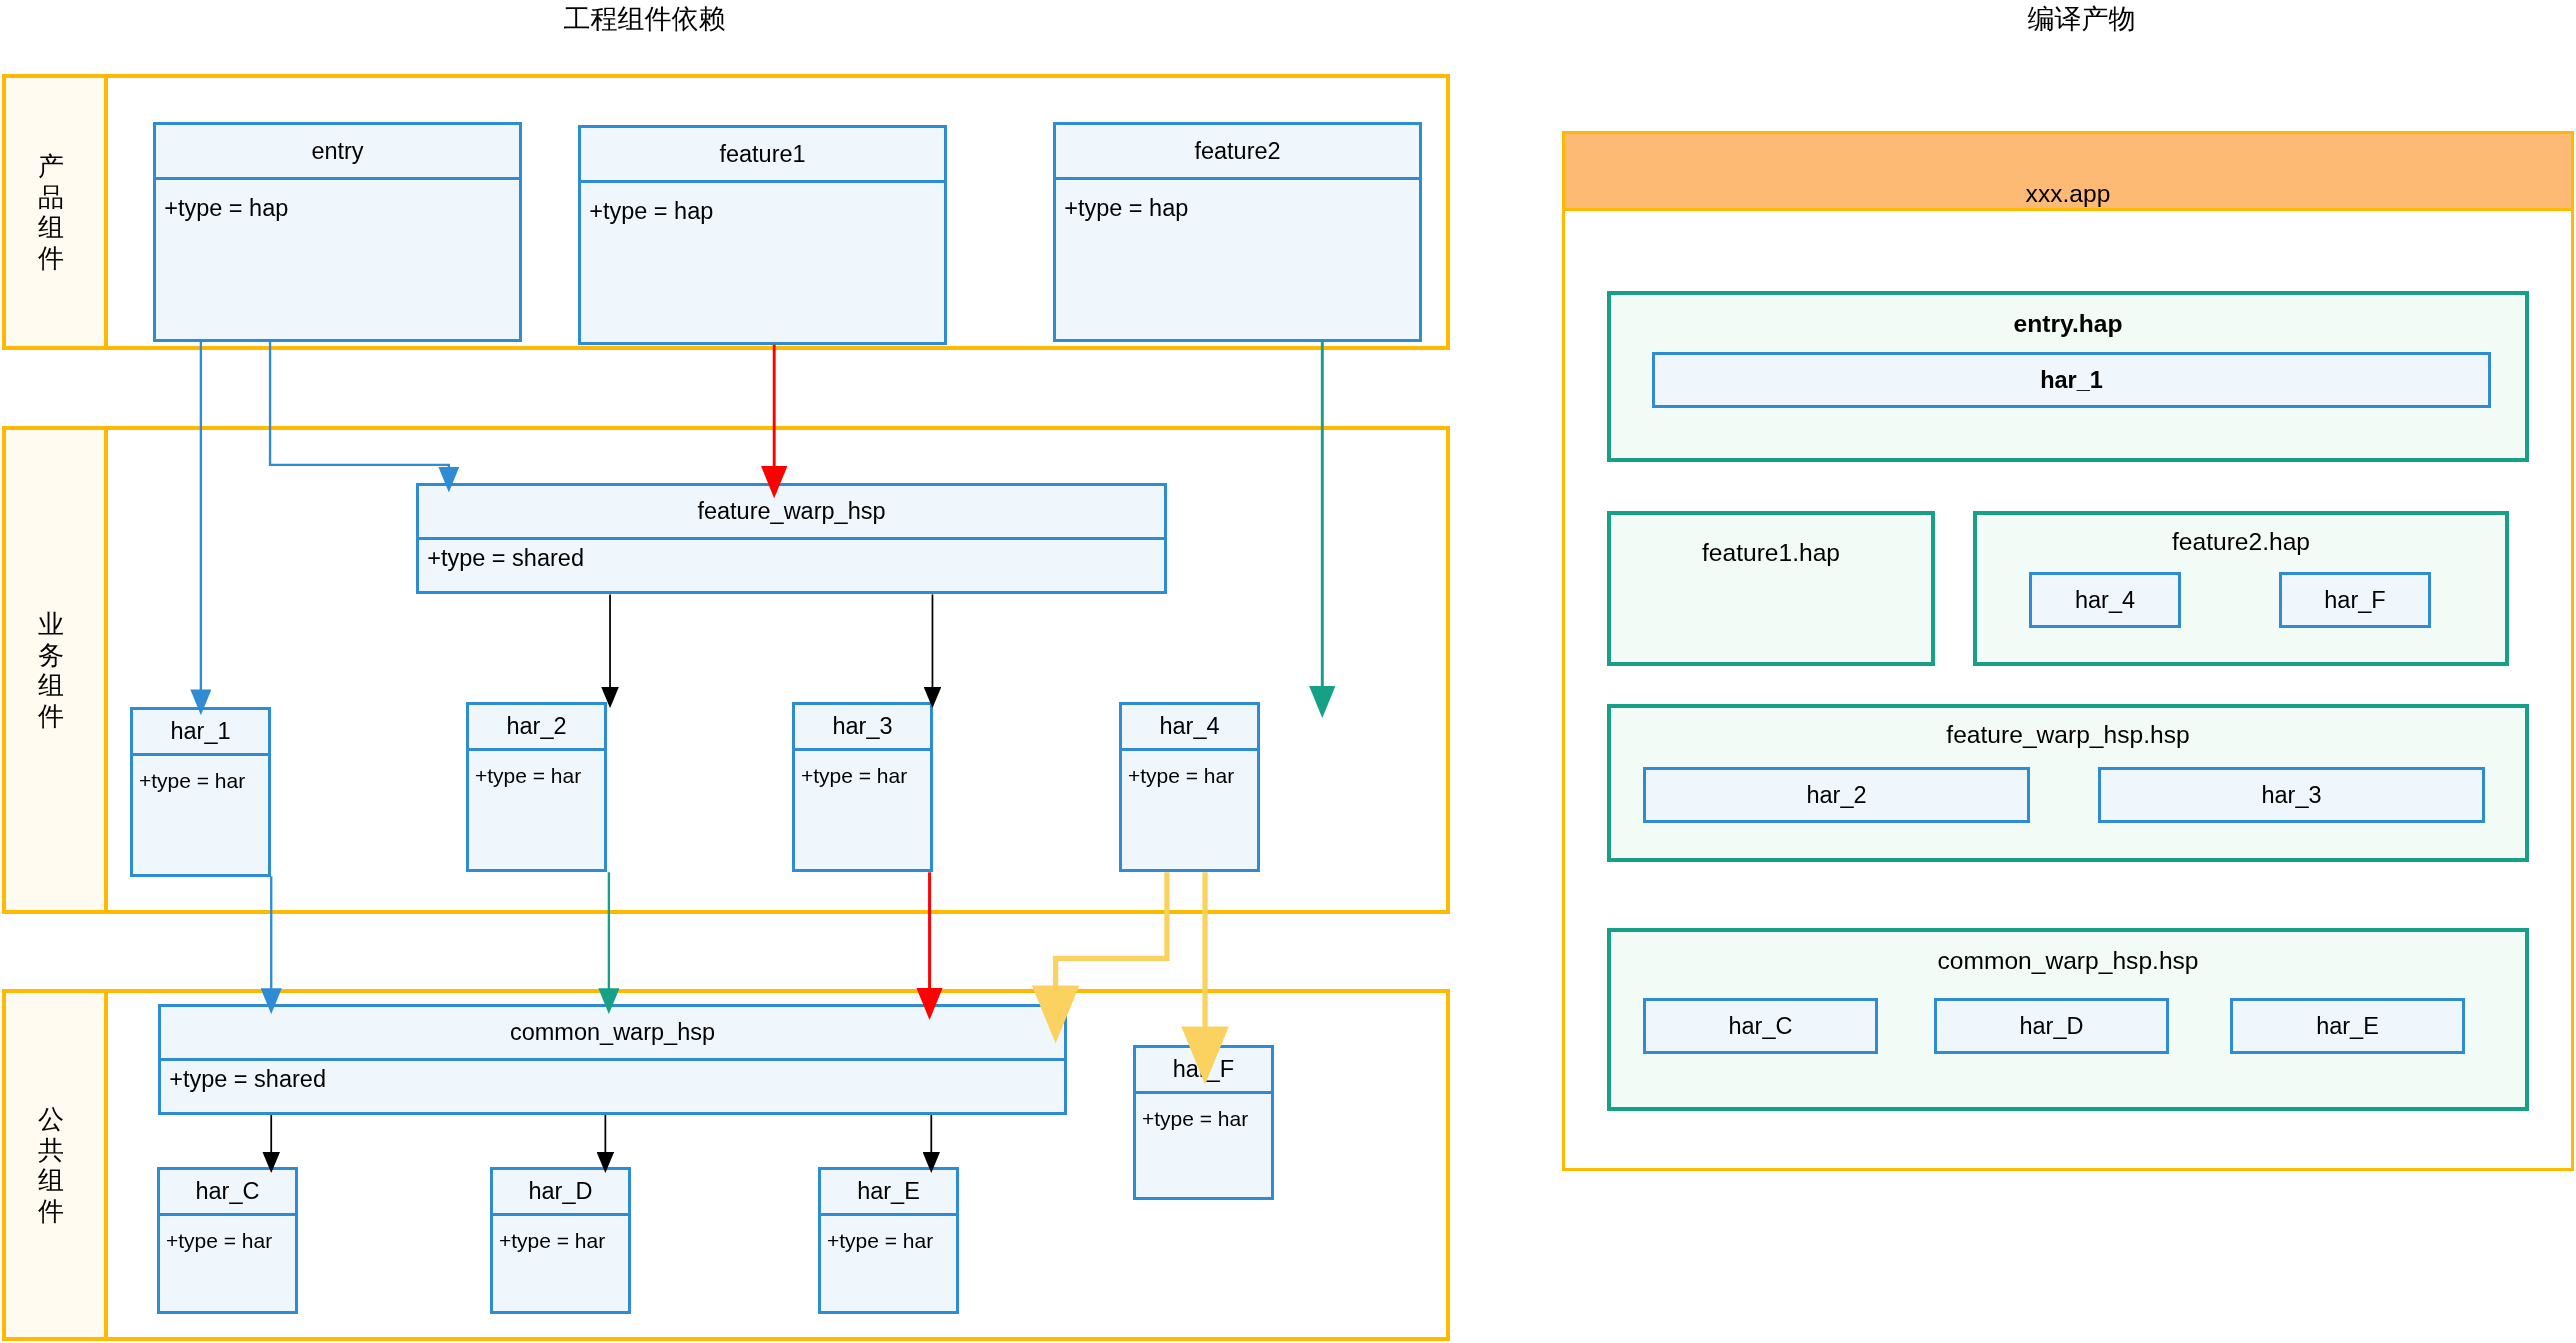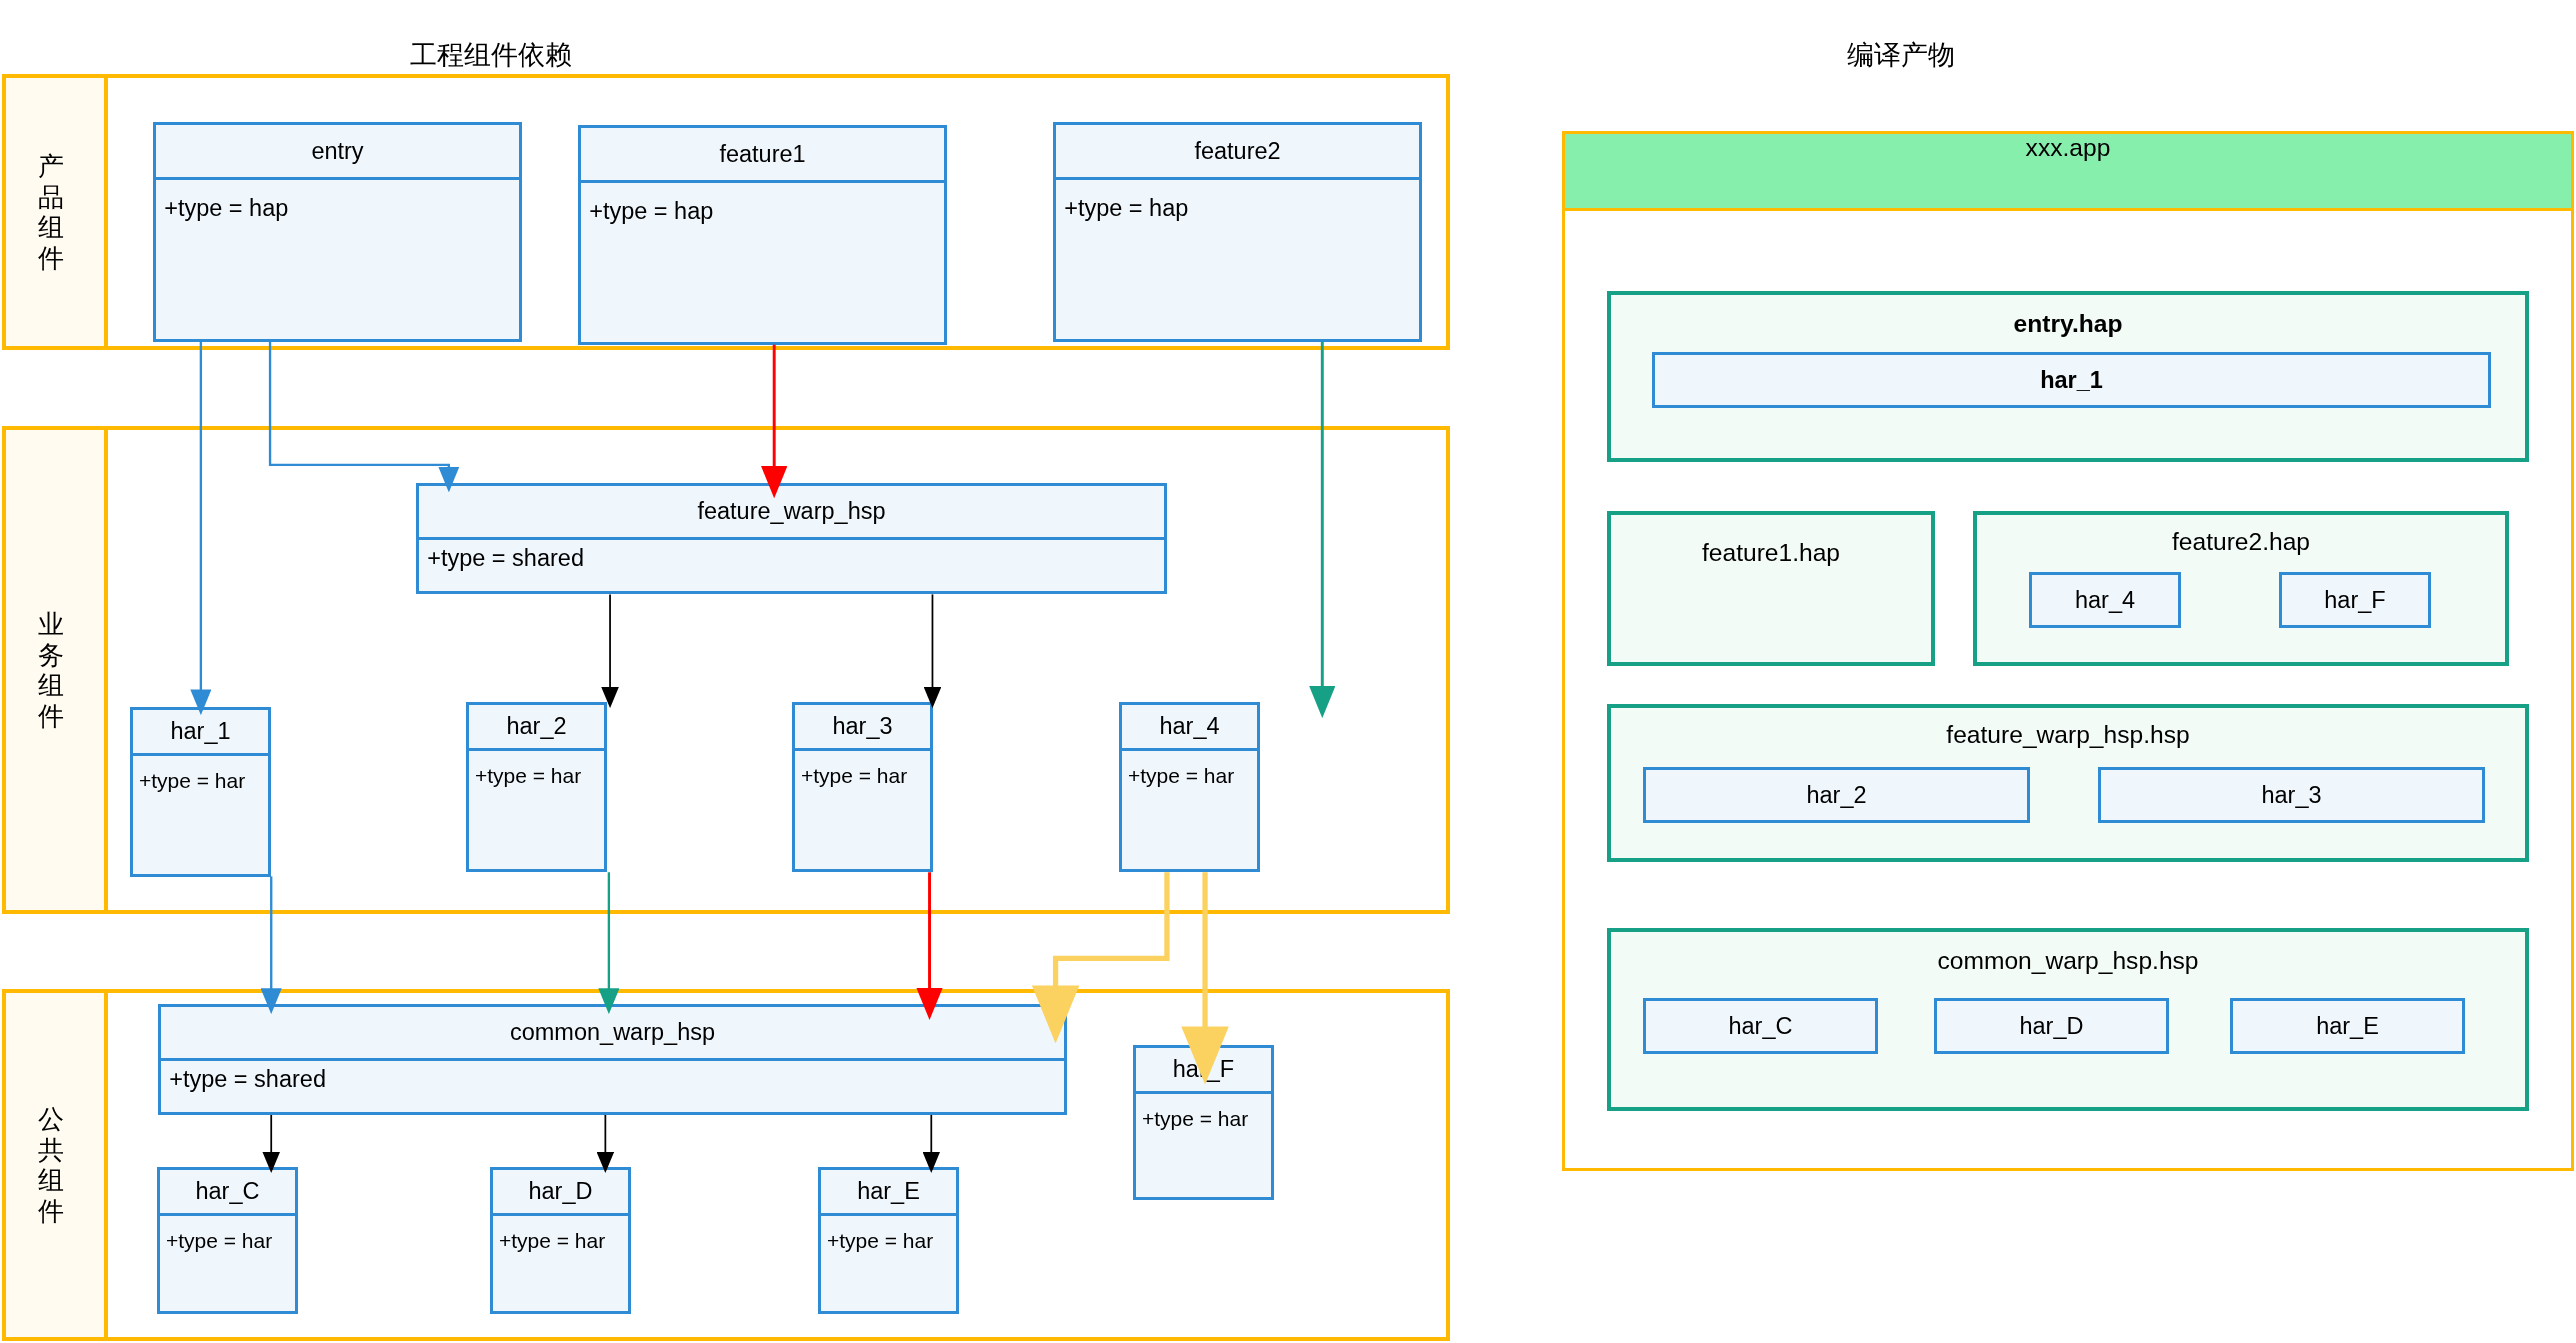--- a/index.html
+++ b/index.html
@@ -1,37 +1,37 @@
 <!DOCTYPE html>
 <html style="font-size:9.4px"><head>
 <meta charset="utf-8">
 <style>
   html,body{margin:0;padding:0;background:#ffffff;}
   body{width:2576px;height:1343px;position:relative;font-family:"Liberation Sans","DejaVu Sans",sans-serif;color:#000;}
   .root{position:absolute;left:0;top:0;width:2576px;height:1343px;}
 
   
-  .panel-title{position:absolute;font-size:27px;line-height:33px;text-align:left;white-space:nowrap;margin-top:36px;}
+  .panel-title{position:absolute;font-size:27px;line-height:33px;text-align:center;white-space:nowrap;}
 
   
   .layer{position:absolute;border:4.1px solid #FFB900;box-sizing:border-box;background:transparent;}
   .layer-label{position:absolute;border:4.1px solid #FFB900;box-sizing:border-box;background:#FFFBF0;
                 display:flex;align-items:center;justify-content:center;}
   .layer-label span{font-size:26px;line-height:30.5px;width:1.3em;word-break:break-all;}
 
   
   .uml{position:absolute;box-sizing:border-box;border:3.5px solid #2E8BD4;background:#EFF7FD;}
   .uml .hdr{box-sizing:border-box;border-bottom:3.5px solid #2E8BD4;display:flex;align-items:center;
              justify-content:center;font-size:23.5px;white-space:nowrap;}
   .uml .bdy{box-sizing:border-box;padding:15.2px 0 0 8.2px;font-size:23.5px;white-space:nowrap;}
 
   
   .app-box{position:absolute;box-sizing:border-box;border:3.5px solid #FFB900;background:#ffffff;}
-  .app-hdr{position:absolute;box-sizing:border-box;border:3.5px solid #FFB900;background:#86efac;
-            display:flex;align-items:flex-start;justify-content:center;font-size:24.6px;}
+  .app-hdr{position:absolute;box-sizing:border-box;border:3.5px solid #FFB900;background:#fdba74;
+            display:flex;align-items:flex-end;justify-content:center;font-size:24.6px;}
   .pkg{position:absolute;box-sizing:border-box;border:4.1px solid #16A085;background:#F2FBF5;}
   .pkg-title{position:absolute;left:0;right:0;text-align:center;font-size:24.6px;white-space:nowrap;}
   .har{position:absolute;box-sizing:border-box;border:3.5px solid #2E8BD4;background:#EFF7FD;
         display:flex;align-items:center;justify-content:center;font-size:23.5px;white-space:nowrap;}
 
   svg.edges{position:absolute;left:0;top:0;width:2576px;height:1343px;pointer-events:none;}
 </style>
 </head>
 <body>
 

